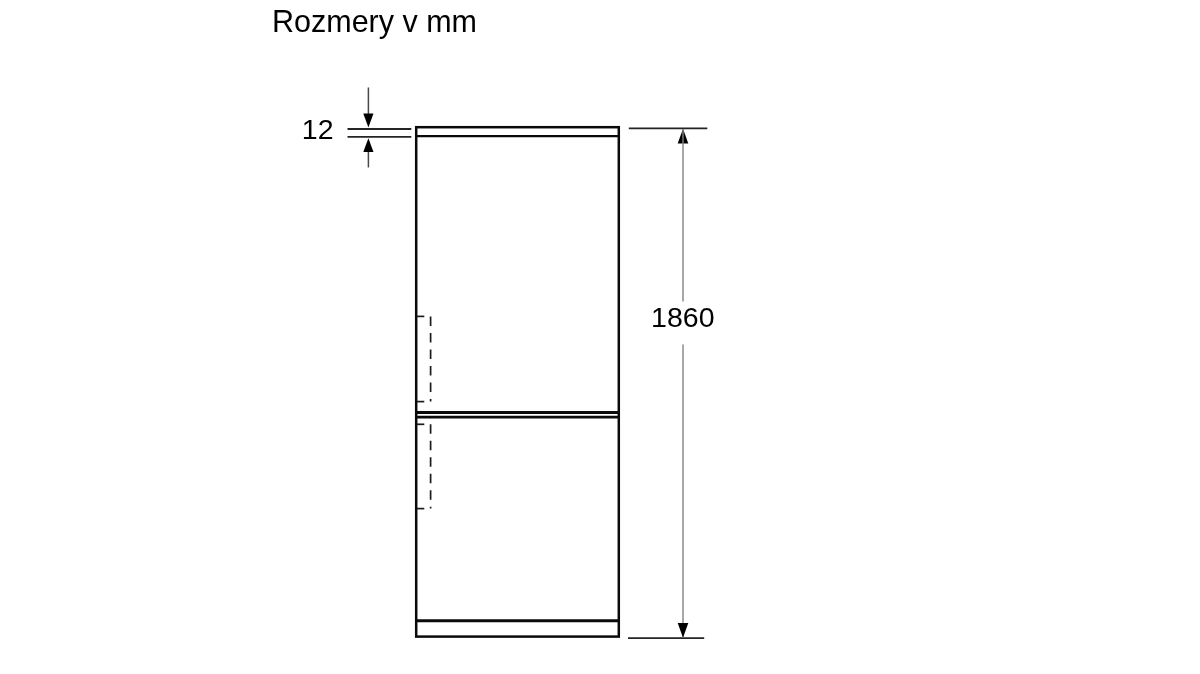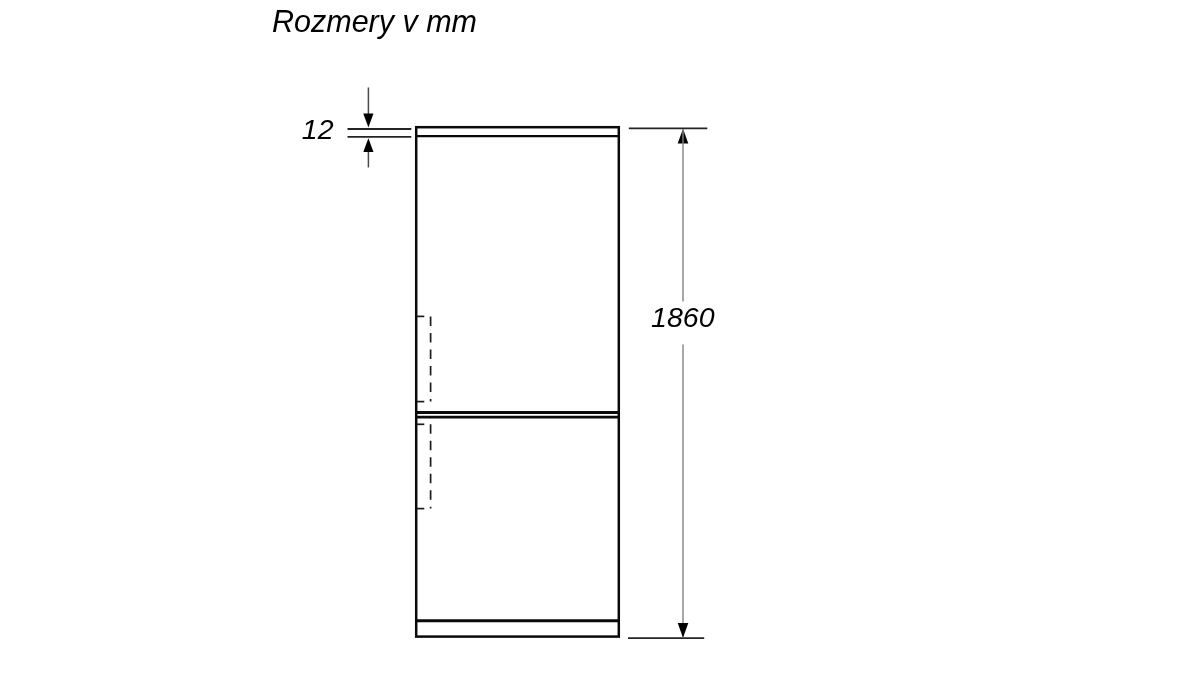--- a/index.html
+++ b/index.html
@@ -7,21 +7,20 @@
     padding: 0;
     background: #ffffff;
   }
   .stage {
     position: relative;
     width: 1200px;
     height: 674px;
     background: #ffffff;
     overflow: hidden;
     font-family: "Liberation Sans", "DejaVu Sans", sans-serif;
-    font-style: italic;
   }
   svg.diagram { display: block; }
 
   .title-text {
     font-family: "Liberation Sans", "DejaVu Sans", sans-serif;
     font-size: 30.5px;
     fill: #000000;
   }
   .dim-text {
     font-family: "Liberation Sans", "DejaVu Sans", sans-serif;

